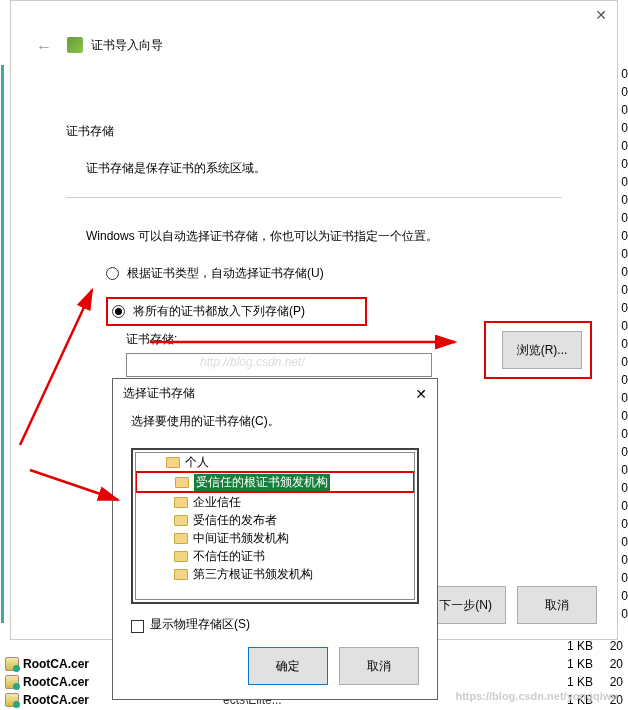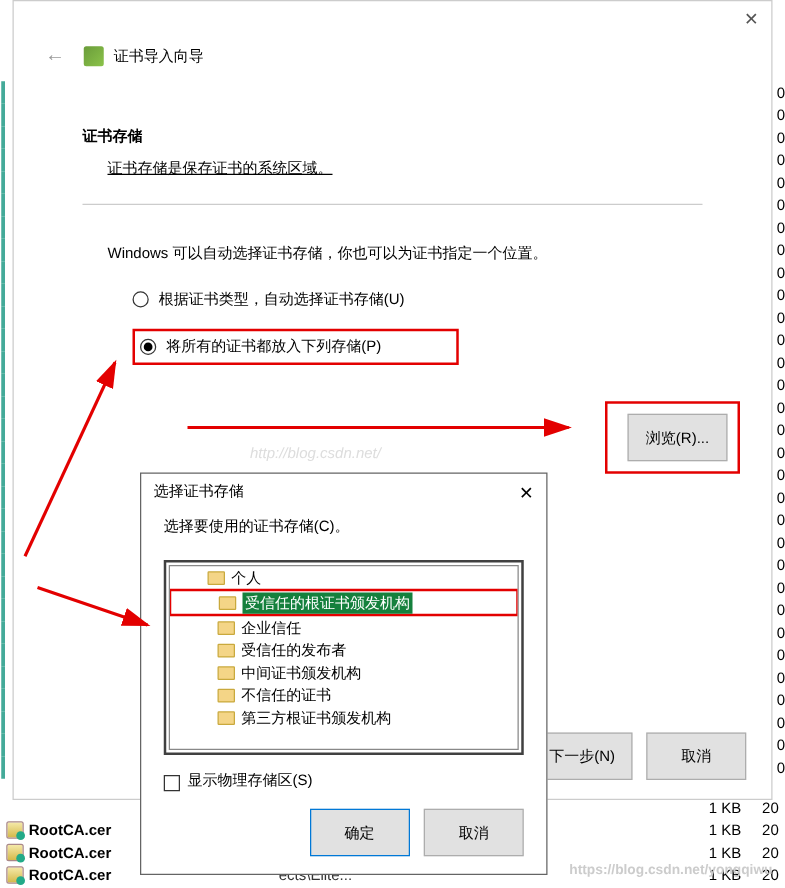--- a/index.html
+++ b/index.html
@@ -6,22 +6,22 @@
     body { font-family: "Microsoft YaHei", "Segoe UI", sans-serif; font-size: 12px; background: #fff; width: 628px; height: 710px; position: relative; overflow: hidden; color: #000; }
     
     .main-dialog { position: absolute; top: 0; left: 10px; width: 608px; height: 640px; background: #fff; border: 1px solid #ccc; }
     .close-btn { position: absolute; top: 6px; right: 10px; font-size: 14px; color: #555; cursor: pointer; }
     .wizard-header { display: flex; align-items: center; padding: 35px 25px 10px 25px; }
     .back-arrow { color: #999; font-size: 16px; margin-right: 15px; }
     .wizard-icon { width: 16px; height: 16px; background: linear-gradient(135deg, #6a9c3a, #8bc34a); border-radius: 2px; margin-right: 8px; }
     .wizard-title { color: #000000; font-size: 12px; }
     
     .content-area { padding: 15px 55px; }
-    .section-title { font-weight: bold; margin-top: 22px; }
-    .section-desc { margin: 8px 0 0 20px; text-decoration: underline; }
+    .section-title { font-weight: normal; margin-top: 44px; }
+    .section-desc { margin: 20px 0 0 20px; }
     .sep-line { border-top: 1px solid #ccc; margin: 20px 0 0 0; }
     .instruction { margin: 30px 0 20px 20px; }
     
     .radio-group { margin-left: 40px; }
     .radio-row { display: flex; align-items: center; margin-bottom: 15px; }
     .radio { width: 13px; height: 13px; border: 1px solid #333; border-radius: 50%; margin-right: 8px; display: flex; align-items: center; justify-content: center; }
     .radio.checked::after { content: ''; width: 7px; height: 7px; background: #000; border-radius: 50%; }
     
     .hl-red { border: 2px solid #e30000; }
     .hl-radio { padding: 4px 60px 4px 4px; display: inline-flex; }
@@ -160,20 +160,26 @@
     <div class="radio-group">
       <div class="radio-row">
         <span class="radio"></span>
         <span>根据证书类型，自动选择证书存储(U)</span>
       </div>
       <div class="hl-red hl-radio">
         <div class="radio-row" style="margin-bottom:0">
           <span class="radio checked"></span>
           <span>将所有的证书都放入下列存储(P)</span>
         </div>
+      </div>
+    </div>
+    <div class="store-area">
+      <div class="store-label">证书存储:</div>
+      <div class="store-row">
+        <input class="store-input" readonly="" style="">
       </div>
     </div>
   </div>
   <div class="browse-hl">
     <button class="browse-btn btn">浏览(R)...</button>
   </div>
   <div class="buttons-area">
     <button class="btn">下一步(N)</button>
     <button class="btn">取消</button>
   </div>

